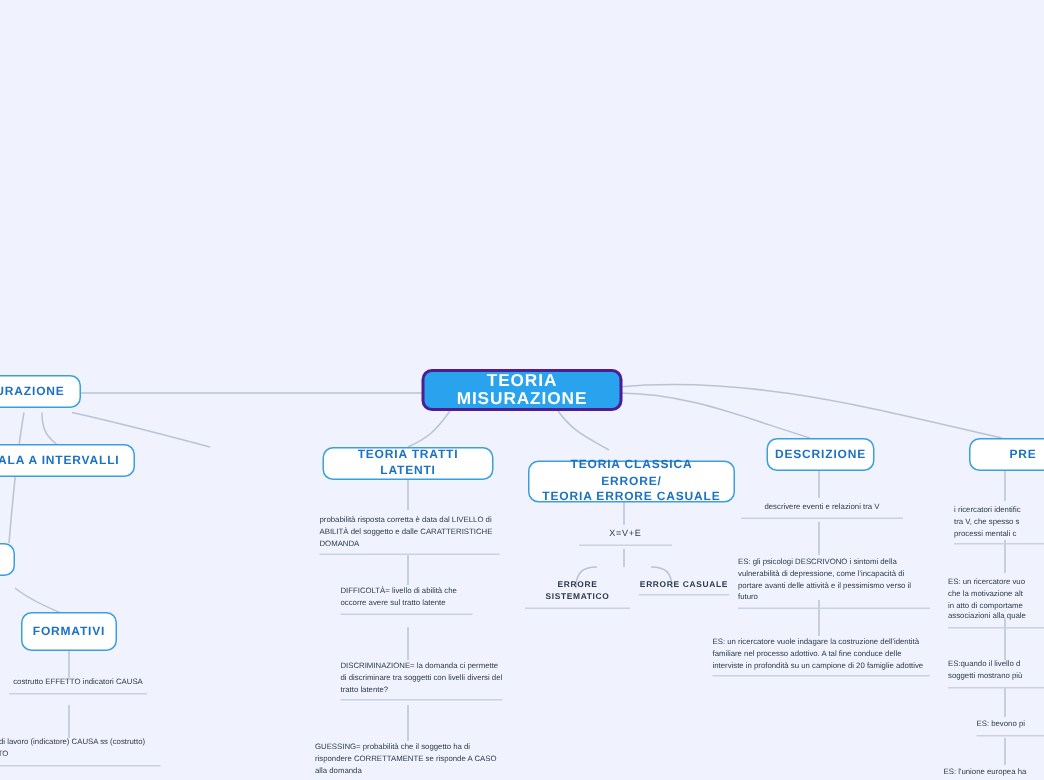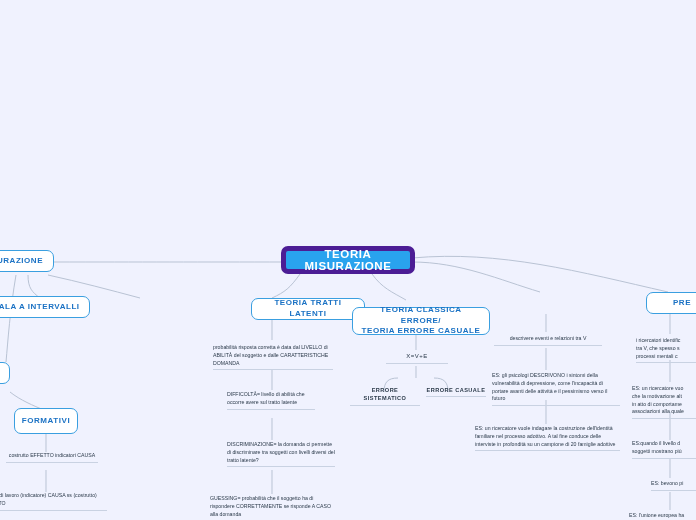--- a/index.html
+++ b/index.html
@@ -27,21 +27,21 @@
     height: 520px;
     pointer-events: none;
   }
   .node {
     position: absolute;
     box-sizing: border-box;
   }
   
   .root-node {
     background: #29a3ee;
-    border: 5px solid #4c1d95;
+    border: 2px solid #4c1d95;
     border-radius: 7px;
     color: #ffffff;
     font-weight: bold;
     font-size: 11.5px;
     letter-spacing: 0.6px;
     text-align: center;
     display: flex;
     align-items: center;
     justify-content: center;
     padding: 0 10px;
@@ -145,41 +145,42 @@
   <div class="node topic-node" style="left:-20px; top:362px; width:30px; height:22px;"></div>
 
   <div class="node topic-node" style="left:14px; top:408px; width:64px; height:26px;">FORMATIVI</div>
 
   <div class="leaf center" style="position:absolute; left:6px; top:452px; width:92px;">costrutto EFFETTO
 indicatori CAUSA</div>
 
   <div class="leaf" style="position:absolute; left:-18px; top:492px; width:125px;">perdita di lavoro (indicatore) CAUSA
 ss (costrutto) EFFETTO</div>
 
-  <div class="node topic-node" style="left:215px; top:298px; width:114px; height:22px;margin-left:36px;">TEORIA TRATTI LATENTI</div>
+  <div class="node topic-node" style="left:215px; top:298px; width:114px; height:22px;">TEORIA TRATTI LATENTI</div>
 
   <div class="leaf" style="position:absolute; left:213px; top:344px; width:120px;">probabilità risposta corretta è data dal LIVELLO di ABILITÀ del soggetto e dalle CARATTERISTICHE DOMANDA</div>
 
   <div class="leaf" style="position:absolute; left:227px; top:391px; width:88px;">DIFFICOLTÀ= livello di abilità che occorre avere sul tratto latente</div>
 
   <div class="leaf" style="position:absolute; left:227px; top:441px; width:108px;">DISCRIMINAZIONE= la domanda ci permette di discriminare tra soggetti con livelli diversi del tratto latente?</div>
 
   <div class="leaf" style="position:absolute; left:210px; top:495px; width:128px;">GUESSING= probabilità che il soggetto ha di rispondere CORRETTAMENTE se risponde A CASO alla domanda</div>
 
   <div class="node topic-node" style="left:352px; top:307px; width:138px; height:28px;">
     <span style="white-space:pre-line;">TEORIA CLASSICA ERRORE/
 TEORIA ERRORE CASUALE</span>
   </div>
 
   <div class="leaf formula" style="position:absolute; left:386px; top:352px; width:62px;">X=V+E</div>
 
   <div class="leaf caps" style="position:absolute; left:350px; top:386px; width:70px;">ERRORE SISTEMATICO</div>
 
   <div class="leaf caps" style="position:absolute; left:426px; top:386px; width:60px;">ERRORE CASUALE</div>
 
+  <div class="node topic-node" style="left:511px; top:292px; width:72px; height:22px;">DESCRIZIONE</div>
 
   <div class="leaf center" style="position:absolute; left:494px; top:335px; width:108px;">descrivere eventi e relazioni tra V</div>
 
   <div class="leaf" style="position:absolute; left:492px; top:372px; width:128px;">ES: gli psicologi DESCRIVONO i sintomi della vulnerabilità di depressione, come l'incapacità di portare avanti delle attività e il pessimismo verso il futuro</div>
 
   <div class="leaf" style="position:absolute; left:475px; top:425px; width:145px;">ES: un ricercatore vuole indagare la costruzione dell'identità familiare nel processo adottivo. A tal fine conduce delle interviste in profondità su un campione di 20 famiglie adottive</div>
 
   <div class="node topic-node" style="left:646px; top:292px; width:72px; height:22px;">PRE</div>
 
   <div class="leaf" style="position:absolute; left:636px; top:337px; width:88px; white-space:pre-line;">i ricercatori identific

